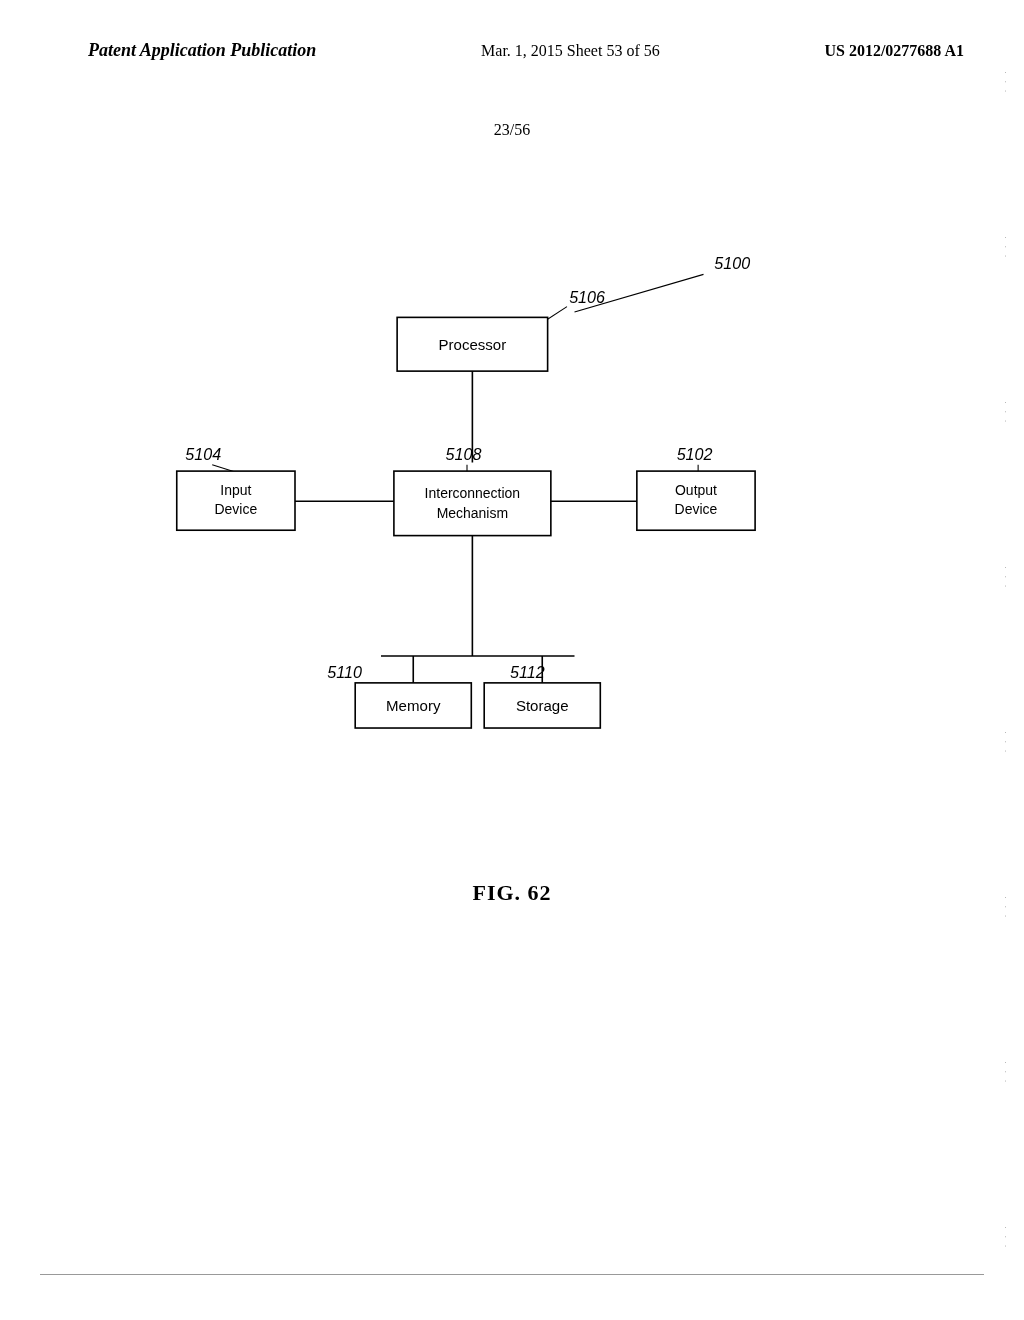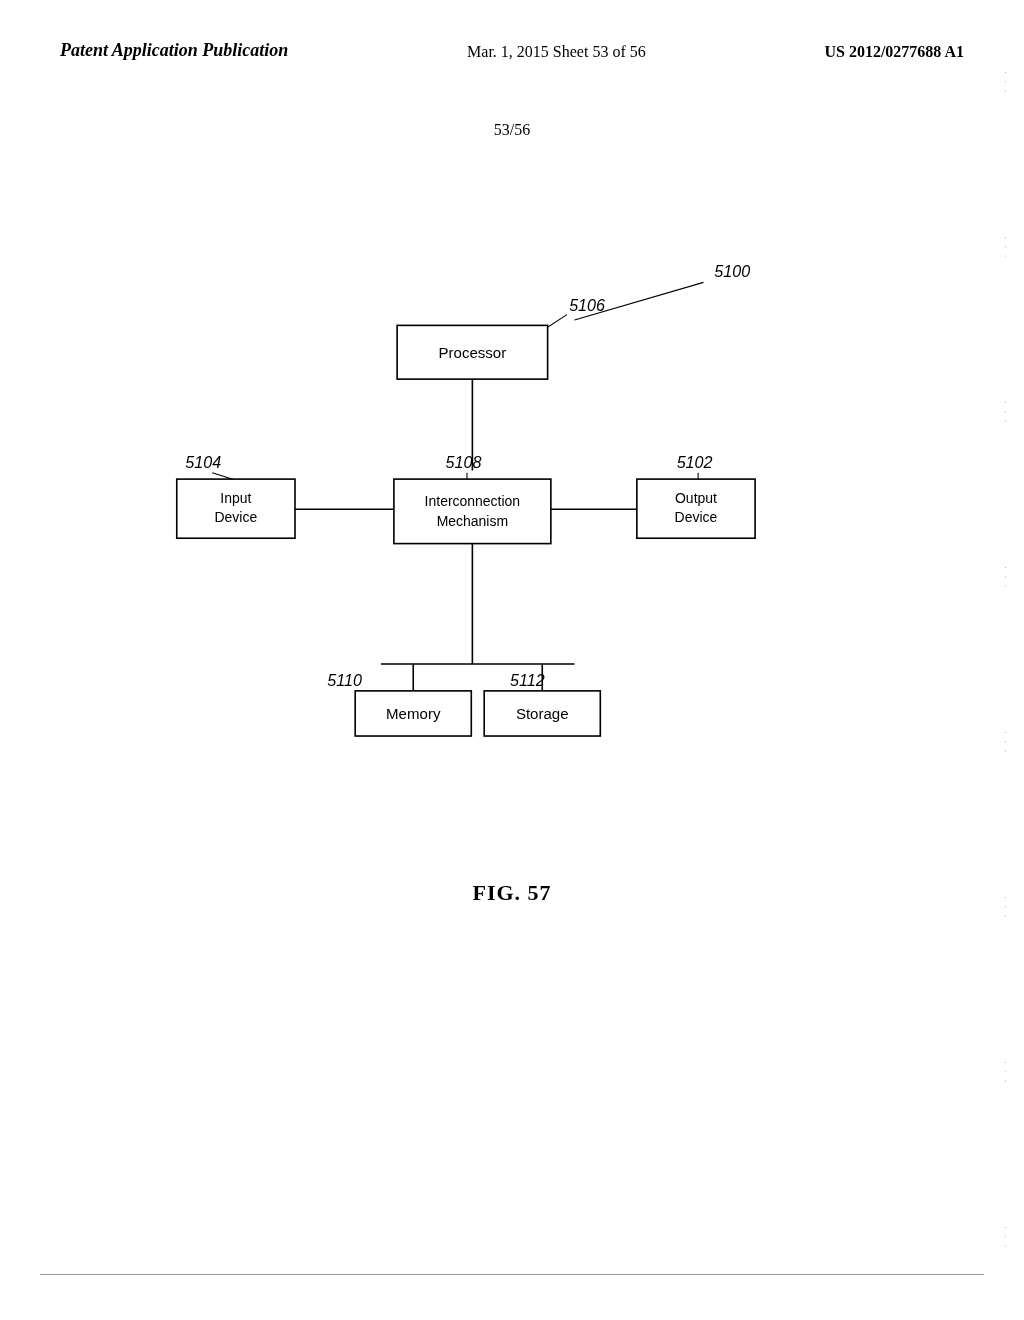--- a/index.html
+++ b/index.html
@@ -9,23 +9,24 @@
       background: #ffffff;
       font-family: 'Times New Roman', Times, serif;
       position: relative;
       overflow: hidden;
     }
 
     
     .header {
       display: flex;
       justify-content: space-between;
-      align-items: flex-end;
+      align-items: center;
       padding: 40px 60px 0 60px;
       border-bottom: none;
+      margin-left: 28px;
     }
     .header-left {
       font-weight: bold;
       font-size: 18px;
       font-style: italic;
     }
     .header-center {
       font-size: 16px;
       text-align: center;
     }
@@ -37,21 +38,21 @@
     
     .page-number {
       text-align: center;
       margin-top: 60px;
       font-size: 16px;
     }
 
     
     .diagram-area {
       position: absolute;
-      top: 228px;
+      top: 220px;
       left: 80px;
       width: 860px;
       height: 700px;
     }
 
     
     .diagram-svg {
       position: absolute;
       top: 0;
       left: 0;
@@ -101,21 +102,21 @@
   </style>
 </head>
 <body>
 
 <div class="header">
   <div class="header-left">Patent Application Publication</div>
   <div class="header-center">Mar. 1, 2015   Sheet 53 of 56</div>
   <div class="header-right">US 2012/0277688 A1</div>
 </div>
 
-<div class="page-number">53/56</div>
+<div class="page-number">23/56</div>
 
 <div class="diagram-area">
   <svg class="diagram-svg" viewBox="0 0 800 620">
 
     <text x="590" y="30" font-family="Arial, sans-serif" font-size="15" font-style="italic">5100</text>
 
     <line x1="580" y1="35" x2="460" y2="70" stroke="#000" stroke-width="1"></line>
 
     <text x="455" y="62" font-family="Arial, sans-serif" font-size="15" font-style="italic">5106</text>
 
@@ -166,21 +167,21 @@
 
     <rect x="256" y="415" width="108" height="42" fill="white" stroke="black" stroke-width="1.5"></rect>
     <text x="310" y="441" text-anchor="middle" font-family="Arial, sans-serif" font-size="14">Memory</text>
 
     <rect x="376" y="415" width="108" height="42" fill="white" stroke="black" stroke-width="1.5"></rect>
     <text x="430" y="441" text-anchor="middle" font-family="Arial, sans-serif" font-size="14">Storage</text>
 
   </svg>
 </div>
 
-<div class="fig-caption">FIG. 57</div>
+<div class="fig-caption">FIG. 62</div>
 
 <div class="bottom-line"></div>
 
 <div class="right-margin">
   <span class="margin-mark">· · ·</span>
   <span class="margin-mark">· · ·</span>
   <span class="margin-mark">· · ·</span>
   <span class="margin-mark">· · ·</span>
   <span class="margin-mark">· · ·</span>
   <span class="margin-mark">· · ·</span>

